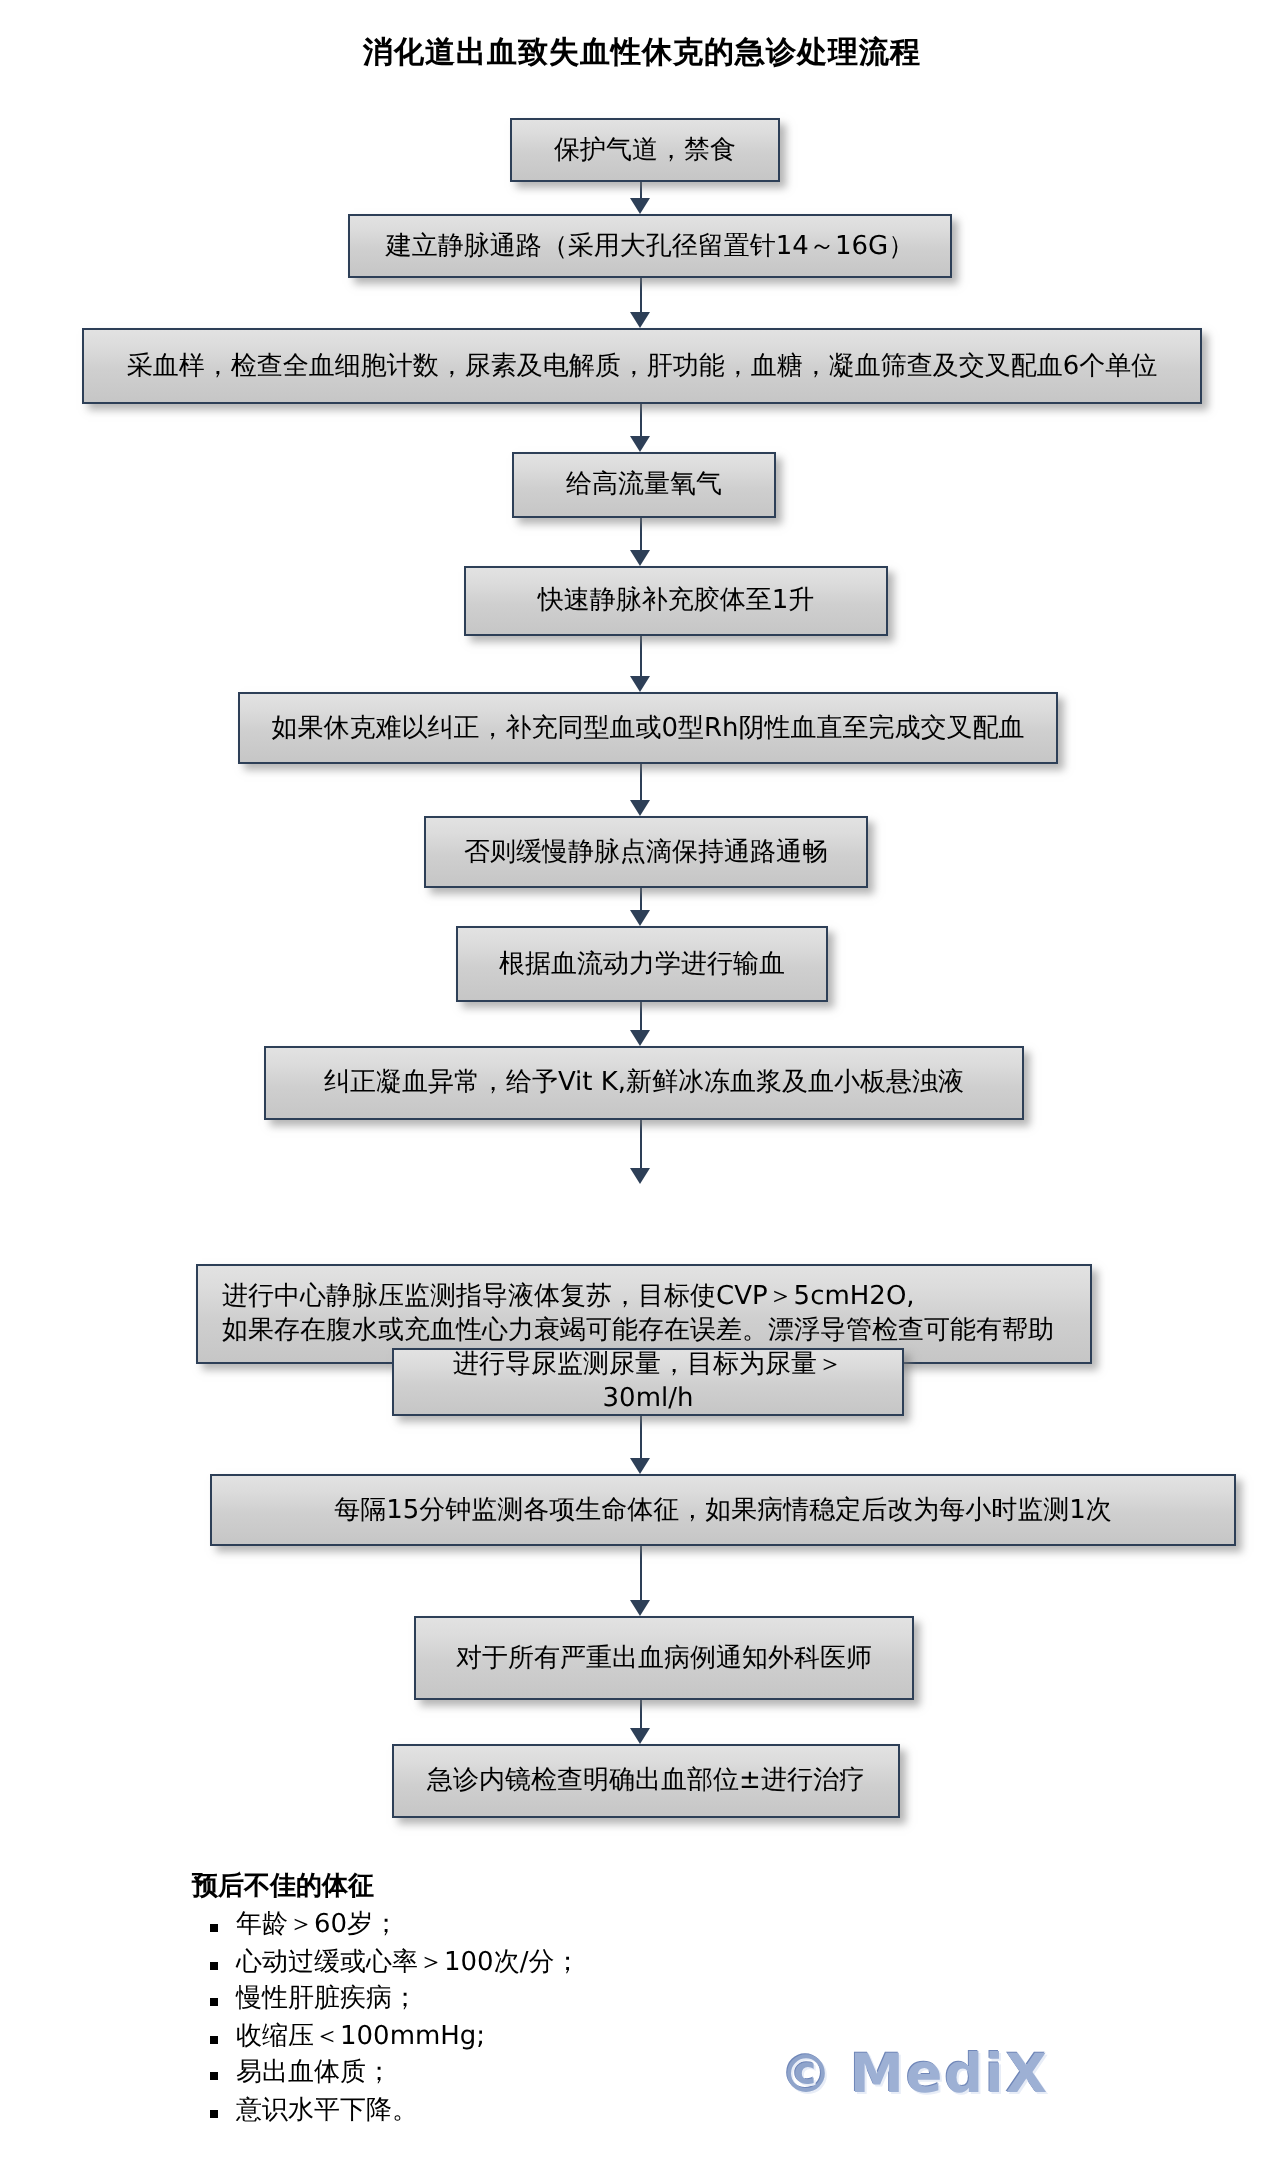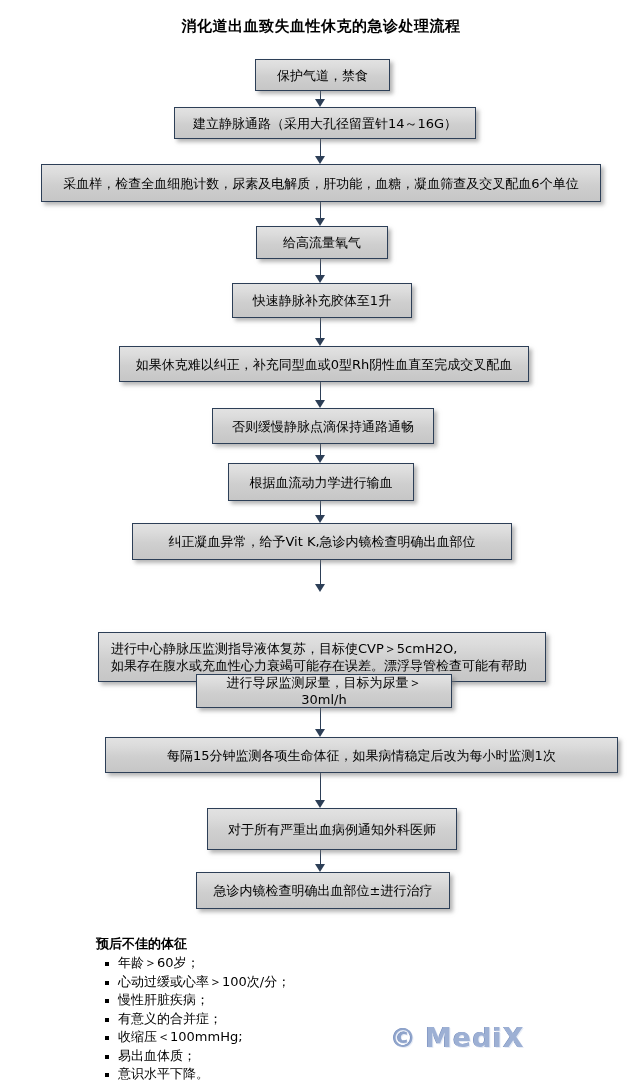--- a/index.html
+++ b/index.html
@@ -177,34 +177,34 @@
       </div>
       <div class="flow-box" style="left: 174px; top: 107px; width: 302px; height: 32px;">
         <span class="box-text">建立静脉通路（采用大孔径留置针14～16G）</span>
       </div>
       <div class="flow-box" style="left: 41px; top: 164px; width: 560px; height: 38px;">
         <span class="box-text">采血样，检查全血细胞计数，尿素及电解质，肝功能，血糖，凝血筛查及交叉配血6个单位</span>
       </div>
       <div class="flow-box" style="left: 256px; top: 226px; width: 132px; height: 33px;">
         <span class="box-text">给高流量氧气</span>
       </div>
-      <div class="flow-box" style="left: 232px; top: 283px; width: 180px; height: 35px;">
+      <div class="flow-box" style="left: 232px; top: 283px; width: 212px; height: 35px;">
         <span class="box-text">快速静脉补充胶体至1升</span>
       </div>
       <div class="flow-box" style="left: 119px; top: 346px; width: 410px; height: 36px;">
         <span class="box-text">如果休克难以纠正，补充同型血或0型Rh阴性血直至完成交叉配血</span>
       </div>
       <div class="flow-box" style="left: 212px; top: 408px; width: 222px; height: 36px;">
         <span class="box-text">否则缓慢静脉点滴保持通路通畅</span>
       </div>
       <div class="flow-box" style="left: 228px; top: 463px; width: 186px; height: 38px;">
         <span class="box-text">根据血流动力学进行输血</span>
       </div>
       <div class="flow-box" style="left: 132px; top: 523px; width: 380px; height: 37px;">
-        <span class="box-text">纠正凝血异常，给予Vit K,急诊内镜检查明确出血部位</span>
+        <span class="box-text">纠正凝血异常，给予Vit K,新鲜冰冻血浆及血小板悬浊液</span>
       </div>
       <div class="flow-box align-left" style="left: 98px; top: 592px; width: 448px; height: 50px; margin-top: 40px;">
         <span class="box-text">进行中心静脉压监测指导液体复苏，目标使CVP＞5cmH2O,
 如果存在腹水或充血性心力衰竭可能存在误差。漂浮导管检查可能有帮助</span>
       </div>
       <div class="flow-box" style="left: 196px; top: 674px; width: 256px; height: 34px; align-items: center;">
         <span class="box-text">进行导尿监测尿量，目标为尿量＞30ml/h</span>
       </div>
       <div class="flow-box" style="left: 105px; top: 737px; width: 513px; height: 36px;">
         <span class="box-text">每隔15分钟监测各项生命体征，如果病情稳定后改为每小时监测1次</span>
@@ -216,21 +216,20 @@
         <span class="box-text">急诊内镜检查明确出血部位±进行治疗</span>
       </div>
     </div>
 
   <div class="prognosis">
     <div class="prognosis-heading">预后不佳的体征</div>
     <ul class="prognosis-list" id="prognosis-list">
         <li><span class="bullet"></span><span>年龄＞60岁；</span></li>
         <li><span class="bullet"></span><span>心动过缓或心率＞100次/分；</span></li>
         <li><span class="bullet"></span><span>慢性肝脏疾病；</span></li>
-        <li><span class="bullet"></span><span>有意义的合并症；</span></li>
         <li><span class="bullet"></span><span>收缩压＜100mmHg;</span></li>
         <li><span class="bullet"></span><span>易出血体质；</span></li>
         <li><span class="bullet"></span><span>意识水平下降。</span></li>
       </ul>
   </div>
 
   <div class="watermark">
     <span class="copy-mark">©</span>
     <span>MediX</span>
   </div>

